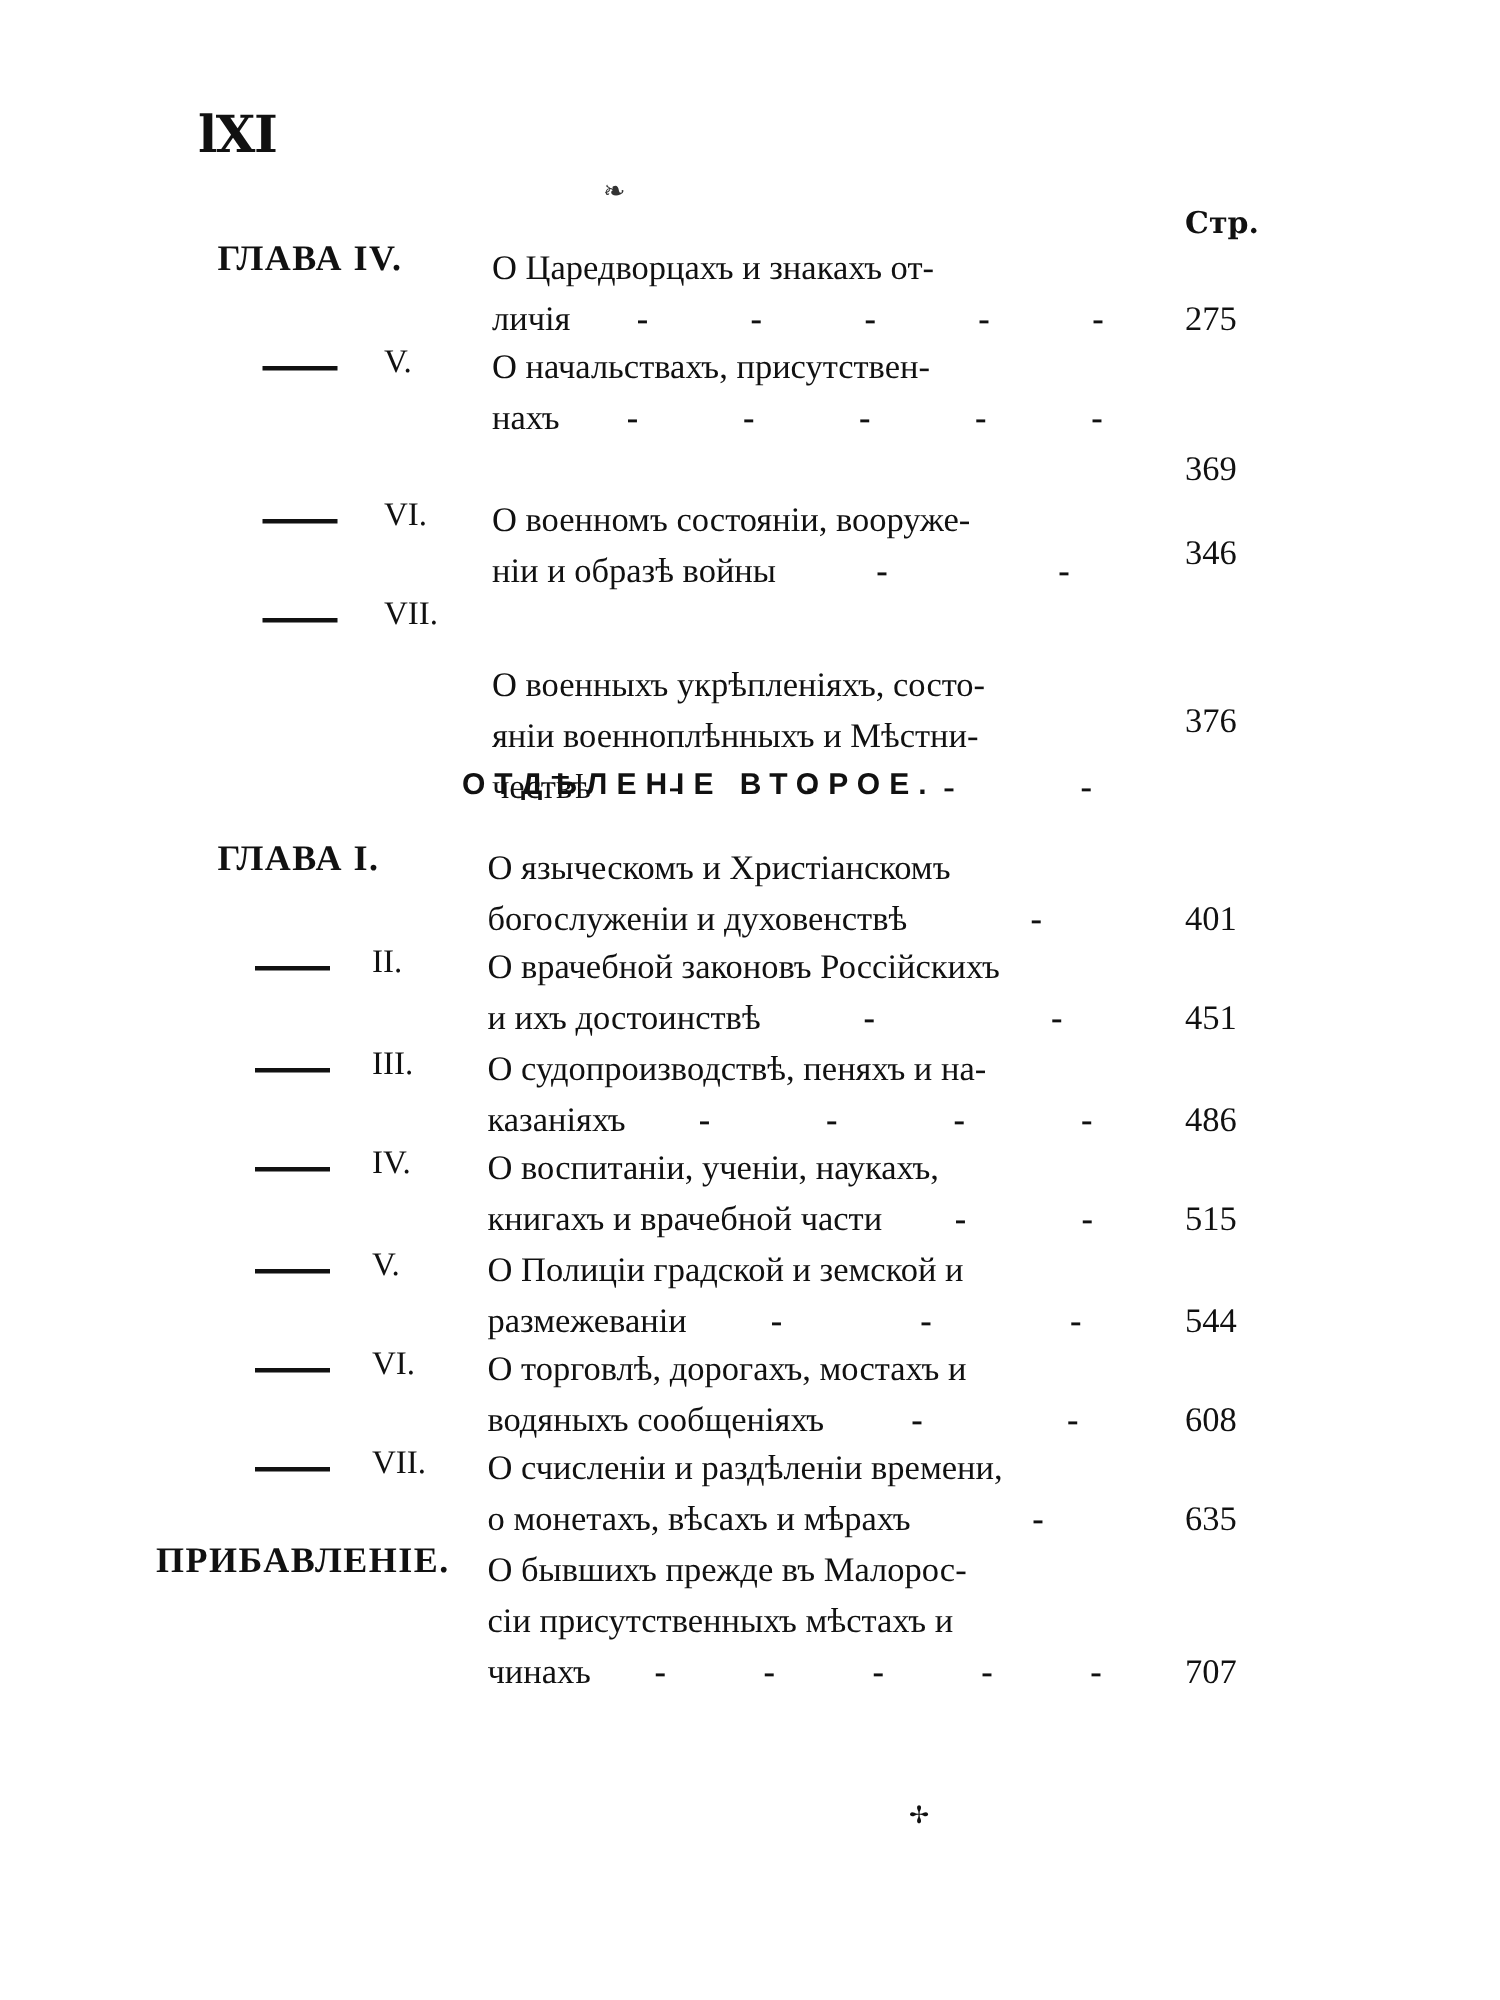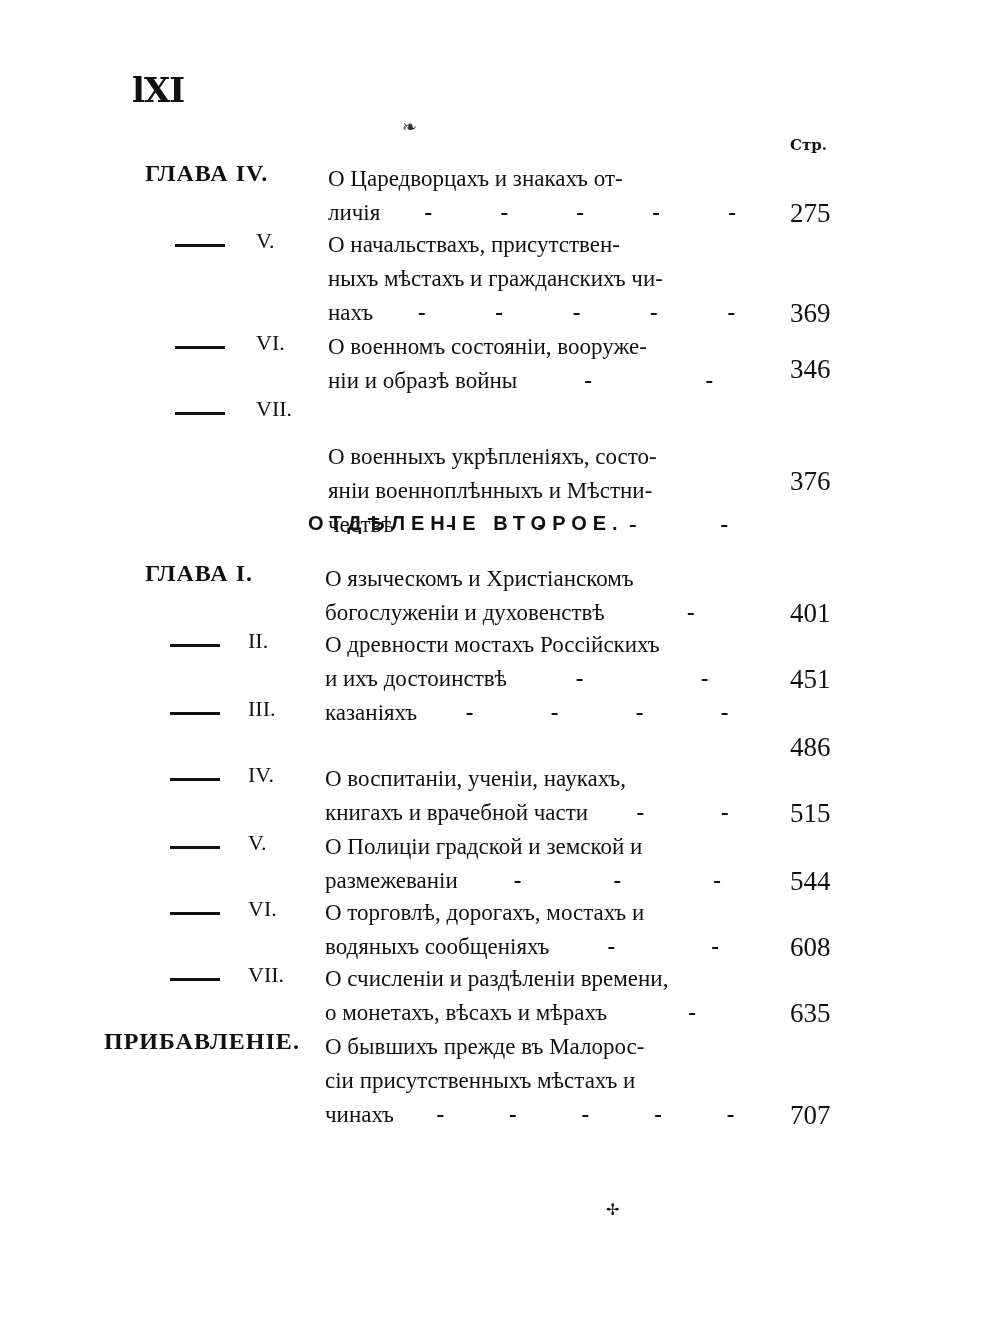--- a/index.html
+++ b/index.html
@@ -12,21 +12,21 @@
   .page-number {
     position: absolute; left: 132px; top: 70px;
     font-family: "DejaVu Serif", serif; font-weight: bold; font-size: 34px;
     letter-spacing: -1px;
   }
   .ornament-top {
     position: absolute; left: 402px; top: 116px; font-size: 18px; color: #333;
   }
   .col-header {
     position: absolute; left: 790px; top: 136px;
-    font-weight: bold; font-size: 15px;
+    font-weight: bold; font-size: 20px;
   }
   .entry { position: absolute; left: 0; width: 1000px; }
   .label {
     position: absolute; font-size: 24px; white-space: nowrap;
     font-family: "Liberation Serif", serif;
   }
   .label.chapter { font-weight: bold; letter-spacing: 1px; }
   .dash {
     position: absolute; height: 3px; background: #111; width: 50px;
   }
@@ -35,21 +35,21 @@
   }
   .lines { position: absolute; left: 327px; width: 452px; }
   .line {
     height: 34px; line-height: 34px; font-size: 23px;
     font-family: "Liberation Serif", serif; white-space: nowrap;
     display: flex; justify-content: space-between;
   }
   .line .leader { flex: 1; display: flex; justify-content: space-around; padding: 0 10px; }
   .line .leader span { font-weight: bold; }
   .pageno {
-    position: absolute; left: 790px; font-size: 27px;
+    position: absolute; left: 790px; font-size: 23px;
     font-family: "Liberation Serif", serif;
   }
   .section-title {
     position: absolute; left: 308px; top: 512px;
     font-family: Liberation Sans, sans-serif; font-weight: bold;
     font-size: 20px; letter-spacing: 6px;
   }
   .ornament-bottom {
     position: absolute; left: 606px; top: 1200px; font-size: 16px;
   }
@@ -82,23 +82,20 @@
       <div class="pageno" style="top: 34px; line-height: 34px;">275</div>
     </div>
     <div class="entry" style="top: 228px;">
       <div class="dash" style="left: 175px; top: 16px;"></div>
       <div class="numeral" style="left: 256px; top: 0px;">V.</div>
       <div class="lines" style="left: 328px; top: 0px;">
         <div class="line">
           <span>О начальствахъ, присутствен-</span>
         </div>
         <div class="line">
-          <span>ныхъ мѣстахъ и гражданскихъ чи-</span>
-        </div>
-        <div class="line">
           <span>нахъ</span>
           <span class="leader">
             <span>-</span>
             <span>-</span>
             <span>-</span>
             <span>-</span>
             <span>-</span>
           </span>
         </div>
       </div>
@@ -156,36 +153,39 @@
           </span>
         </div>
       </div>
       <div class="pageno" style="top: 34px; line-height: 34px;">401</div>
     </div>
     <div class="entry" style="top: 628px;">
       <div class="dash" style="left: 170px; top: 16px;"></div>
       <div class="numeral" style="left: 248px; top: 0px;">II.</div>
       <div class="lines" style="left: 325px; top: 0px;">
         <div class="line">
-          <span>О древности мостахъ Россійскихъ</span>
+          <span>О врачебной законовъ Россійскихъ</span>
         </div>
         <div class="line">
           <span>и ихъ достоинствѣ</span>
           <span class="leader">
             <span>-</span>
             <span>-</span>
           </span>
         </div>
       </div>
       <div class="pageno" style="top: 34px; line-height: 34px;">451</div>
     </div>
     <div class="entry" style="top: 696px;">
       <div class="dash" style="left: 170px; top: 16px;"></div>
       <div class="numeral" style="left: 248px; top: 0px;">III.</div>
       <div class="lines" style="left: 325px; top: 0px;">
+        <div class="line">
+          <span>О судопроизводствѣ, пеняхъ и на-</span>
+        </div>
         <div class="line">
           <span>казаніяхъ</span>
           <span class="leader">
             <span>-</span>
             <span>-</span>
             <span>-</span>
             <span>-</span>
           </span>
         </div>
       </div>

